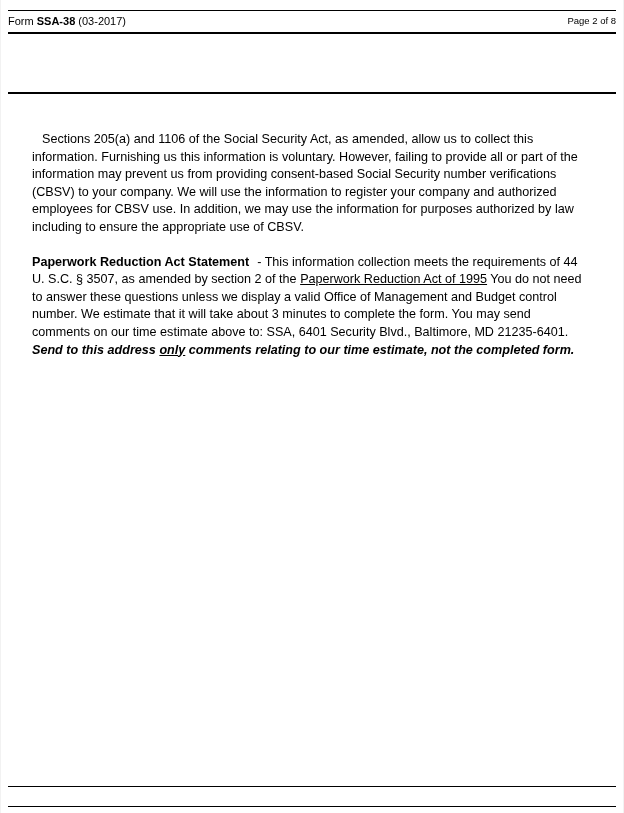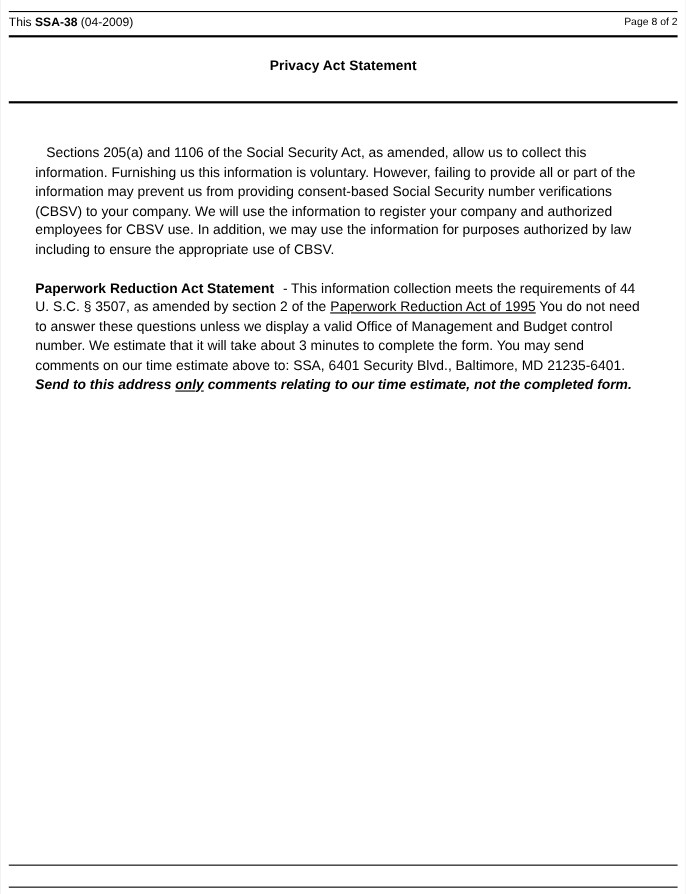--- a/index.html
+++ b/index.html
@@ -160,28 +160,27 @@
 <body>
 
 <div class="page">
 
   <div class="edge-left"></div>
   <div class="edge-right"></div>
 
   <div class="top-rule"></div>
 
   <div class="header-row">
-    <div class="form-id"><span>This </span><span class="bold">SSA-38</span><span> (04-2009)</span></div>
-    <div class="page-num">Page 8 of 2</div>
+    <div class="form-id"><span>Form </span><span class="bold">SSA-38</span><span> (03-2017)</span></div>
+    <div class="page-num">Page 2 of 8</div>
   </div>
 
   <div class="header-rule"></div>
 
   <div class="title-block">
-    <div class="title-line">Privacy Act Statement</div>
   </div>
 
   <div class="title-rule"></div>
 
   <div class="body-block">
     <p class="para first">Sections 205(a) and 1106 of the Social Security Act, as amended, allow us to collect this information. Furnishing us this information is voluntary. However, failing to provide all or part of the information may prevent us from providing consent-based Social Security number verifications (CBSV) to your company. We will use the information to register your company and authorized employees for CBSV use. In addition, we may use the information for purposes authorized by law including to ensure the appropriate use of CBSV.</p>
     <p class="para second"><span class="b">Paperwork Reduction Act Statement</span><span class="gap"></span><span>- This information collection meets the requirements of 44 U. S.C. § 3507, as amended by section 2 of the </span><span class="u">Paperwork Reduction Act of 1995</span><span> You do not need to answer these questions unless we display a valid Office of Management and Budget control number. We estimate that it will take about 3 minutes to complete the form. You may send comments on our time estimate above to: SSA, 6401 Security Blvd., Baltimore, MD  21235-6401. </span><span class="bi">Send to this address </span><span class="biu">only</span><span class="bi"> comments relating to our time estimate, not the completed form.</span></p>
   </div>
 
   <div class="bottom-rule-1"></div>

